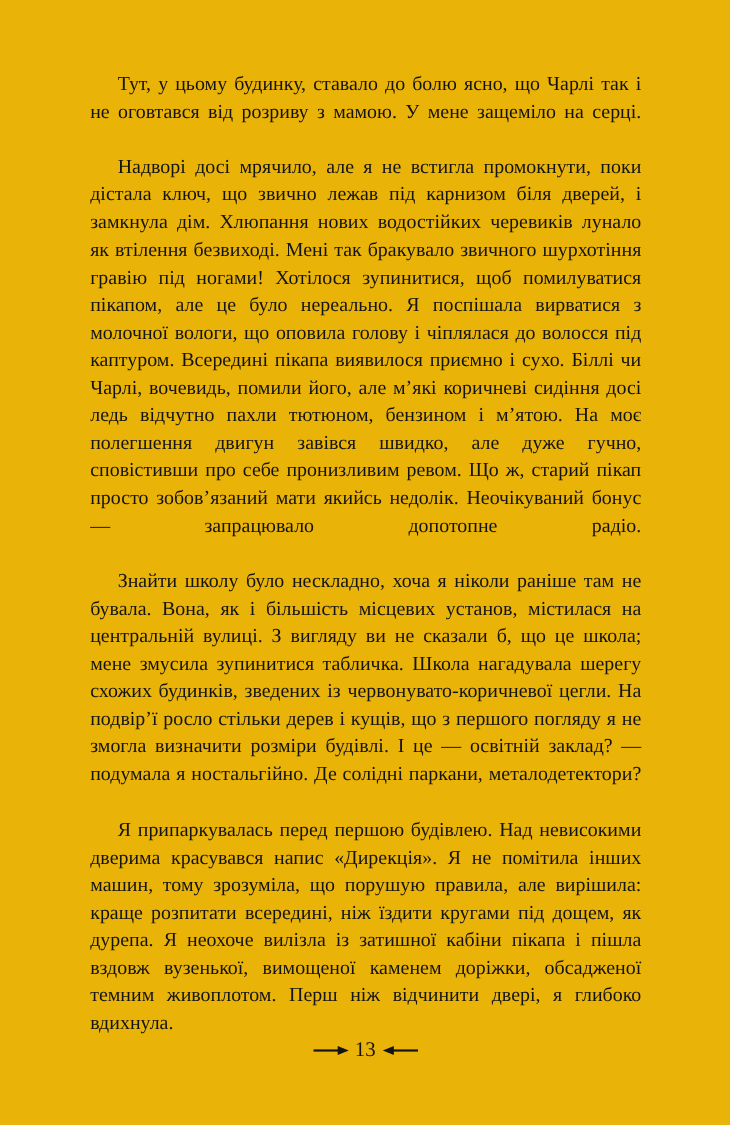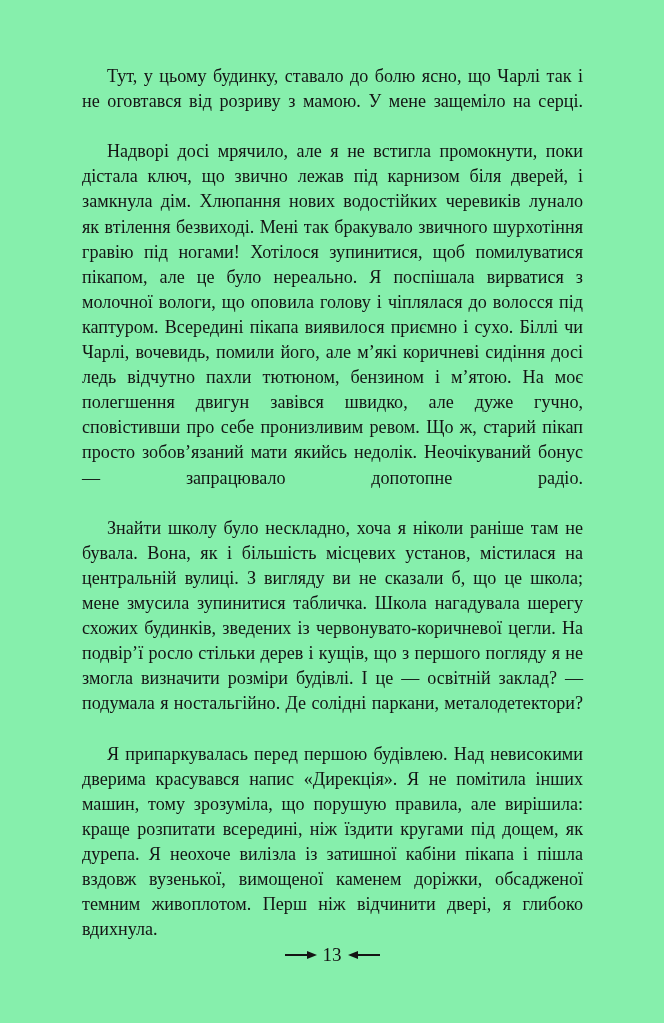--- a/index.html
+++ b/index.html
@@ -16,21 +16,21 @@
     color: #141414;
     -webkit-font-smoothing: antialiased;
   }
 
   .page {
     position: absolute;
     left: 0;
     top: 0;
     width: 664px;
     height: 1023px;
-    background: #86efac;
+    background: #eab308;
     overflow: hidden;
   }
 
   .text-block {
     position: absolute;
     left: 82px;
     top: 64px;
     width: 501px;
   }
 

